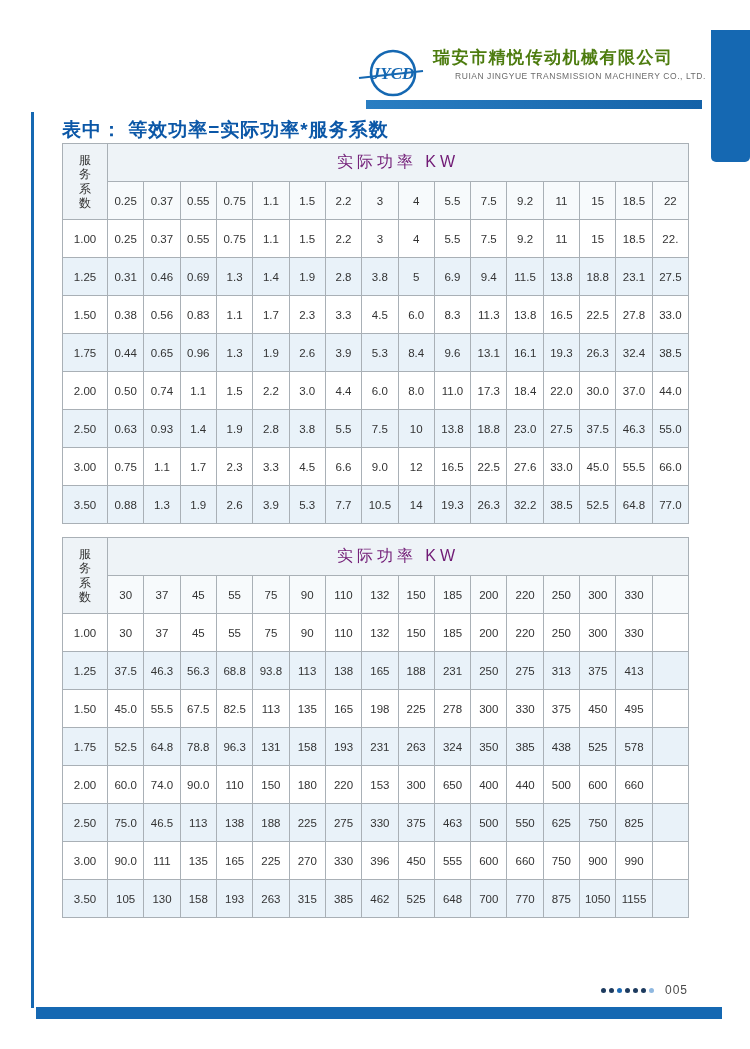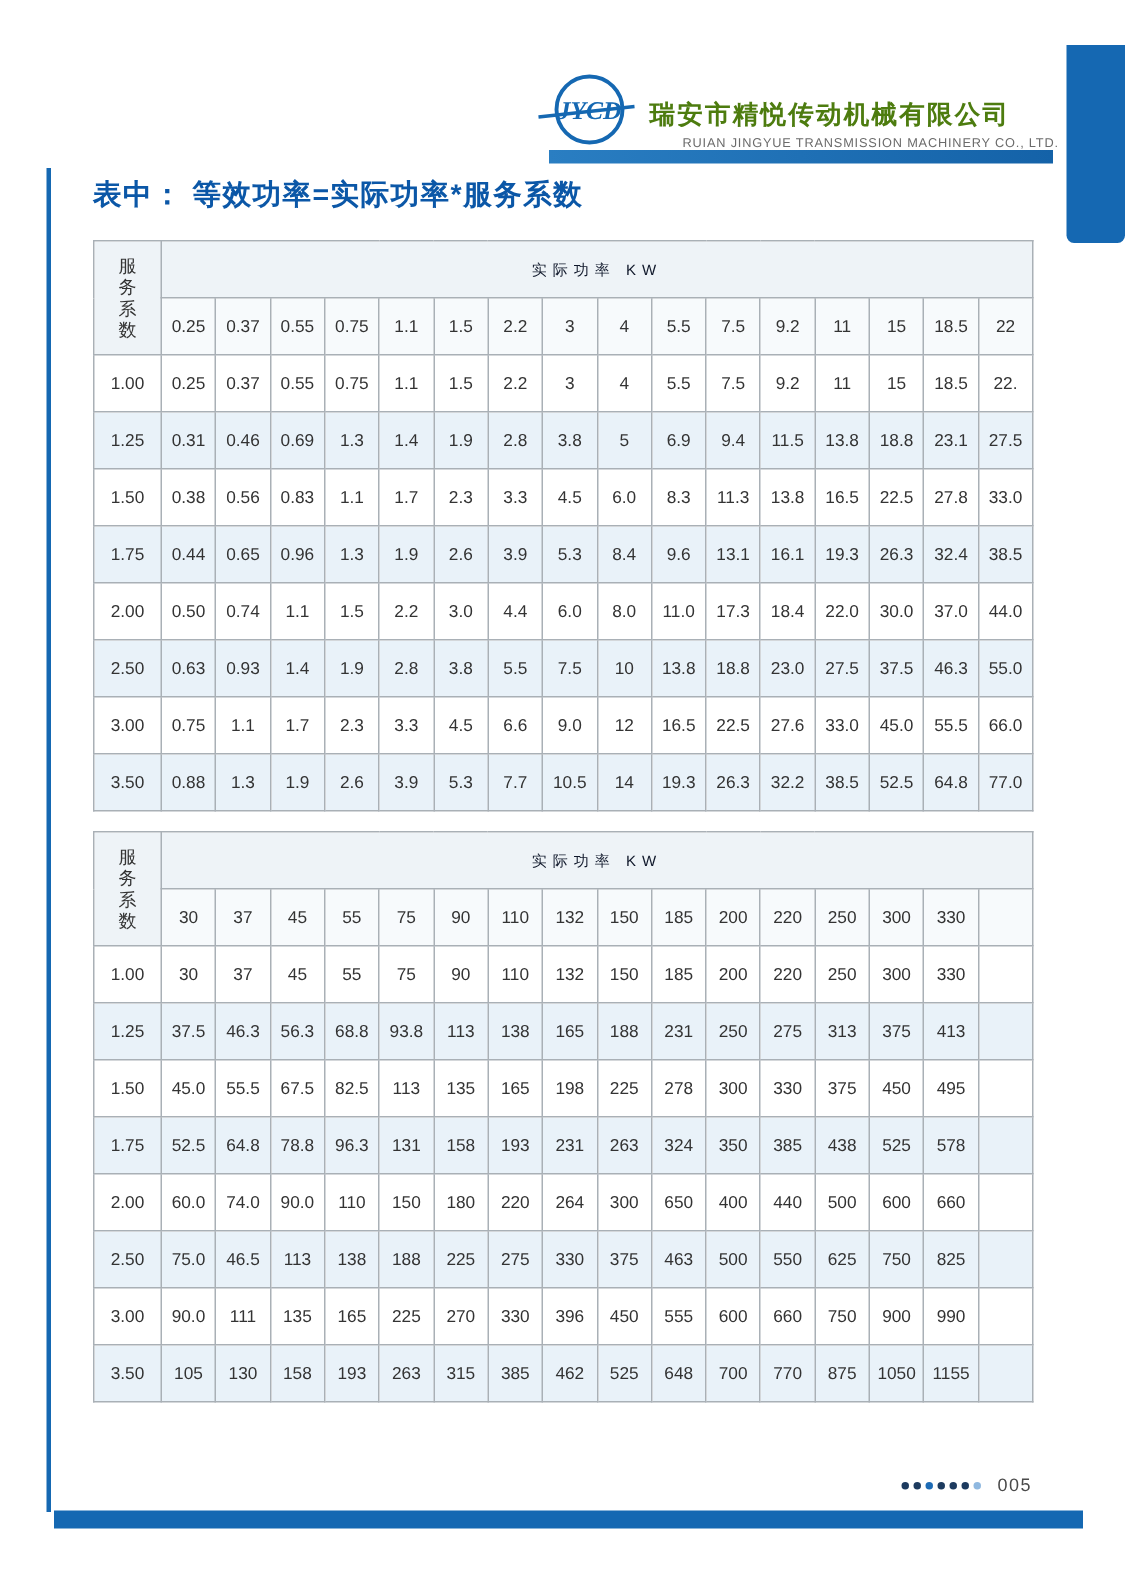--- a/index.html
+++ b/index.html
@@ -32,53 +32,53 @@
   }
   .header-bar {
     position:absolute; left:366px; top:100px;
     width:336px; height:9px;
     background:linear-gradient(90deg,#2a7ec2,#1462a8);
   }
 
   
   .header {
     position:absolute; left:358px; top:46px;
-    display:flex; align-items:flex-end; gap:9px;
+    display:flex; align-items:flex-start; gap:9px;
   }
   .logo svg { display:block; }
   .company-zh {
     font-size:17px; font-weight:bold; color:#4d7c0f;
     letter-spacing:1.5px; white-space:nowrap;
   }
   .company-en {
     font-size:8.5px; color:#6b6b6b; letter-spacing:0.55px;
     margin-top:2px; white-space:nowrap;margin-left:22px;
   }
 
   
   .content { position:absolute; left:62px; top:117px; width:627px; }
   .title {
     font-size:19px; font-weight:bold; color:#0b57a7;
-    letter-spacing:1px; margin-bottom:17px;
+    letter-spacing:1px; 
   }
 
   table {
     border-collapse:collapse; width:100%; table-layout:fixed;
     background:#fff; margin-bottom:13px;
   }
   th, td {
     border:1px solid #a9b0b6;
     text-align:center; vertical-align:middle;
     font-size:11.5px; font-weight:normal; color:#333;
     height:38px; padding:0; overflow:hidden;
   }
   thead tr.span-row th { background:#eef3f7; }
   thead tr.cols-row th { background:#f7fafc; }
   th.corner { background:#eef3f7; font-size:12px; line-height:14.5px; }
-  th.span-head { letter-spacing:4px; font-size:10px; color:#0f172a; }
+  th.span-head { letter-spacing:4px; font-size:16px; color:#701a75; }
   tbody tr:nth-child(even) td { background:#e9f2f9; }
 
   
   .footer {
     position:absolute; right:62px; bottom:52px;
     display:flex; gap:11px;
   }
   .dots { display:flex; align-items:center; gap:3px; }
   .dot { width:5px; height:5px; border-radius:50%; display:inline-block; }
   .pagenum { font-size:12px; color:#4a4a4a; letter-spacing:1px; }
@@ -431,21 +431,21 @@
             </tr>
             <tr>
               <td>2.00</td>
               <td>60.0</td>
               <td>74.0</td>
               <td>90.0</td>
               <td>110</td>
               <td>150</td>
               <td>180</td>
               <td>220</td>
-              <td>264</td>
+              <td>153</td>
               <td>300</td>
               <td>650</td>
               <td>400</td>
               <td>440</td>
               <td>500</td>
               <td>600</td>
               <td>660</td>
               <td></td>
             </tr>
             <tr>

